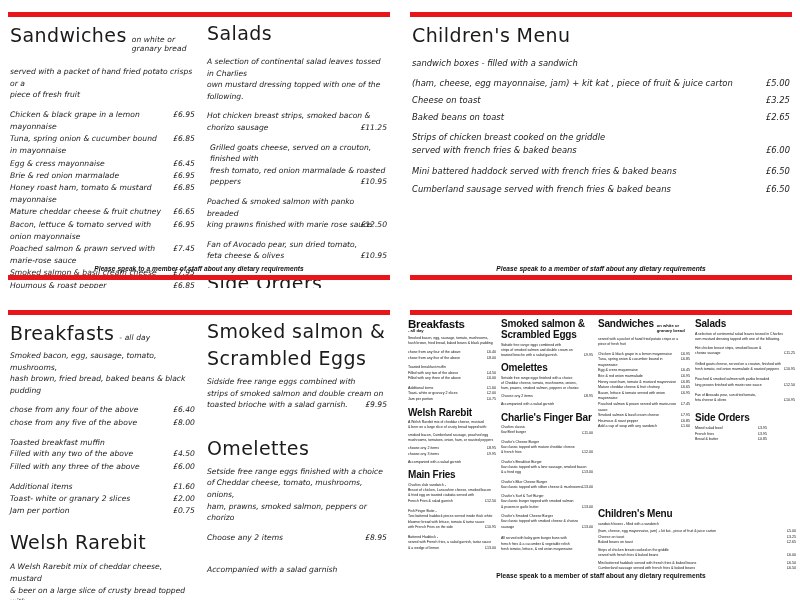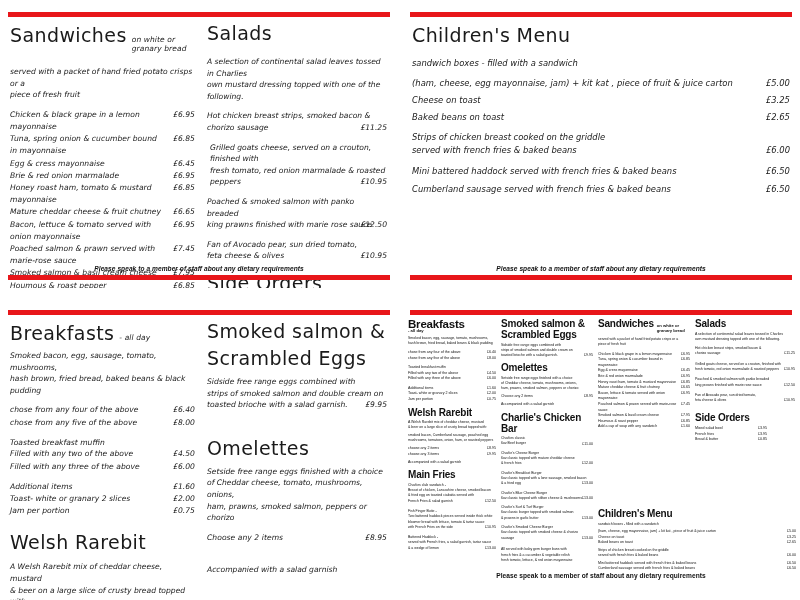--- a/index.html
+++ b/index.html
@@ -439,21 +439,21 @@
       <div class="dbody">ham, prawns, smoked salmon, peppers or chorizo</div>
       <div class="dgap-s"></div>
       <div class="drow">
           <span class="nm">Choose any 2 items</span>
           <span class="pr">£8.95</span>
         </div>
       <div class="dgap-s"></div>
       <div class="dbody">Accompanied with a salad garnish</div>
 
       <div class="dgap"></div>
-      <div class="dh dh-md">Charlie's Chicken Bar</div>
+      <div class="dh dh-md">Charlie's Finger Bar</div>
       <div class="dgap-s"></div>
       <div class="dwrap" style="margin-bottom:4px">
         <div class="dbody">Charlies classic</div>
         <div class="dbody" style="white-space:pre-line">6oz Beef burger</div>
         <span class="pr">£11.00</span>
       </div>
       <div class="dwrap" style="margin-bottom:4px">
         <div class="dbody">Charlie's Cheese Burger</div>
         <div class="dbody" style="white-space:pre-line">6oz classic topped with mature cheddar cheese
 &amp; french fries</div>

